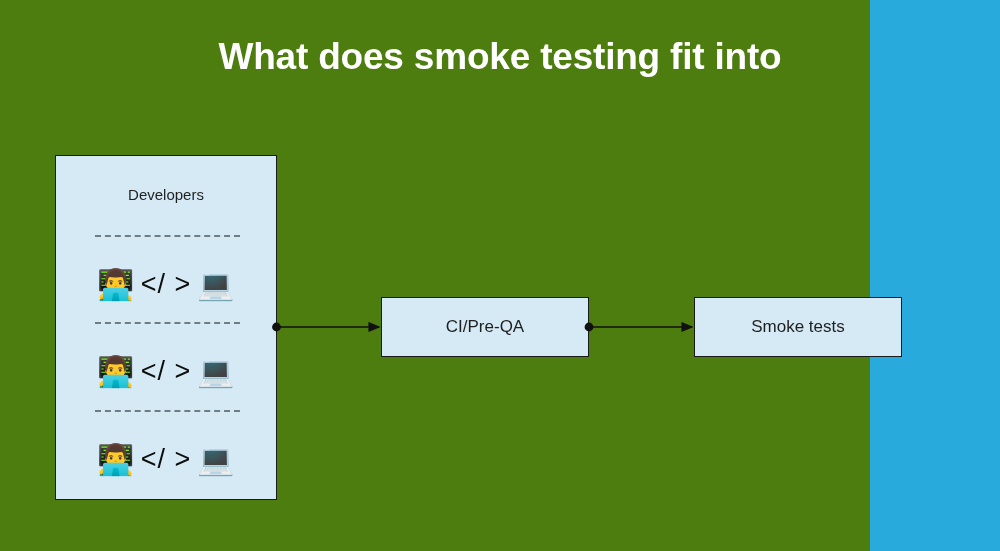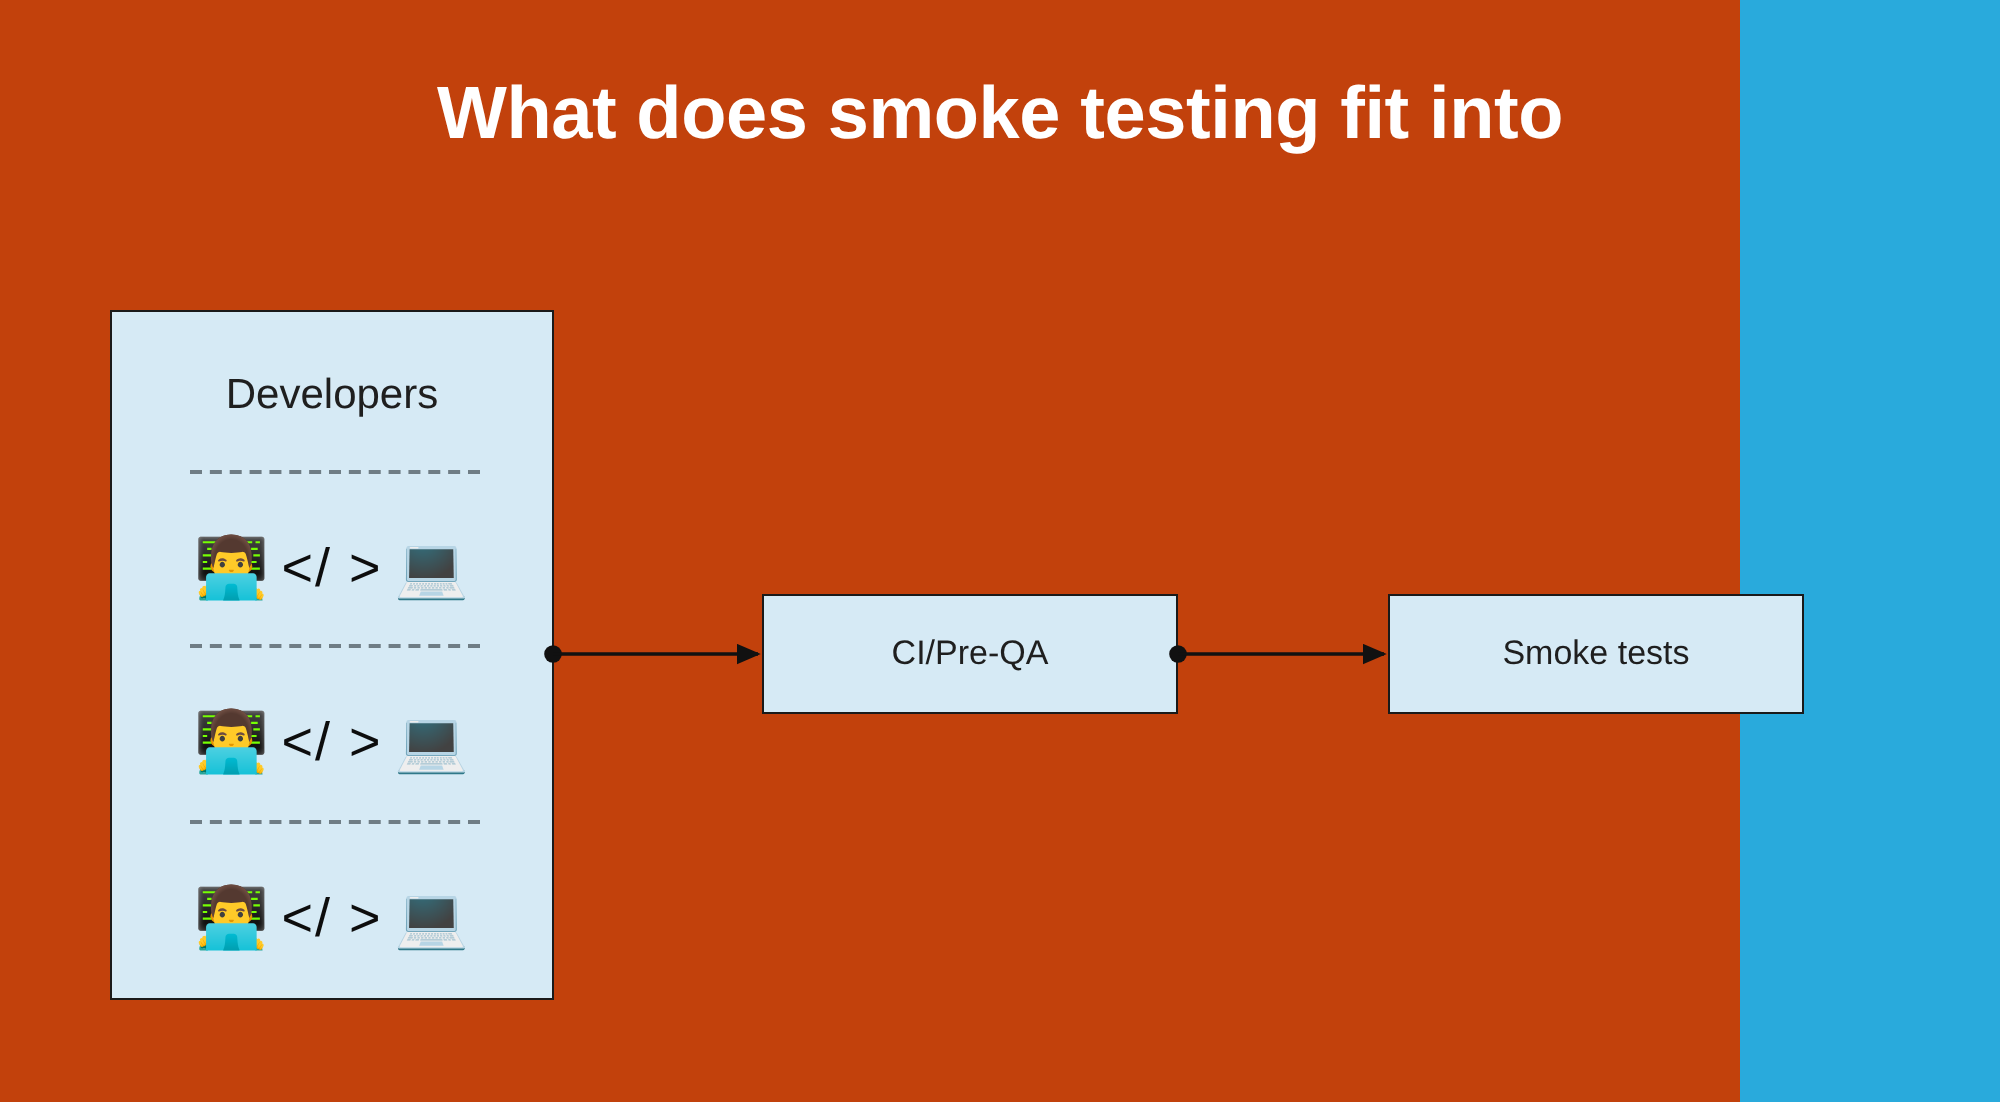--- a/index.html
+++ b/index.html
@@ -12,21 +12,21 @@
     overflow: hidden;
     background: #29aadc;
     font-family: "Liberation Sans", sans-serif;
     -webkit-font-smoothing: antialiased;
   }
 
   .slide {
     position: relative;
     width: 870px;
     height: 551px;
-    background: #c2410c;
+    background: #4d7c0f;
   }
 
   
   .title {
     position: absolute;
     left: 0;
     top: 36px;
     width: 1000px;
     text-align: center;
     color: #ffffff;
@@ -52,21 +52,21 @@
     height: 345px;
   }
 
   .devbox-title {
     position: absolute;
     left: 0;
     top: 30px;
     width: 100%;
     text-align: center;
     color: #1f1f1f;
-    font-size: 21px;
+    font-size: 15px;
     font-weight: normal;
   }
 
   .divider {
     position: absolute;
     left: 39px;
     width: 145px;
     height: 0;
     border-top: 2px dashed #6f7d85;
   }

